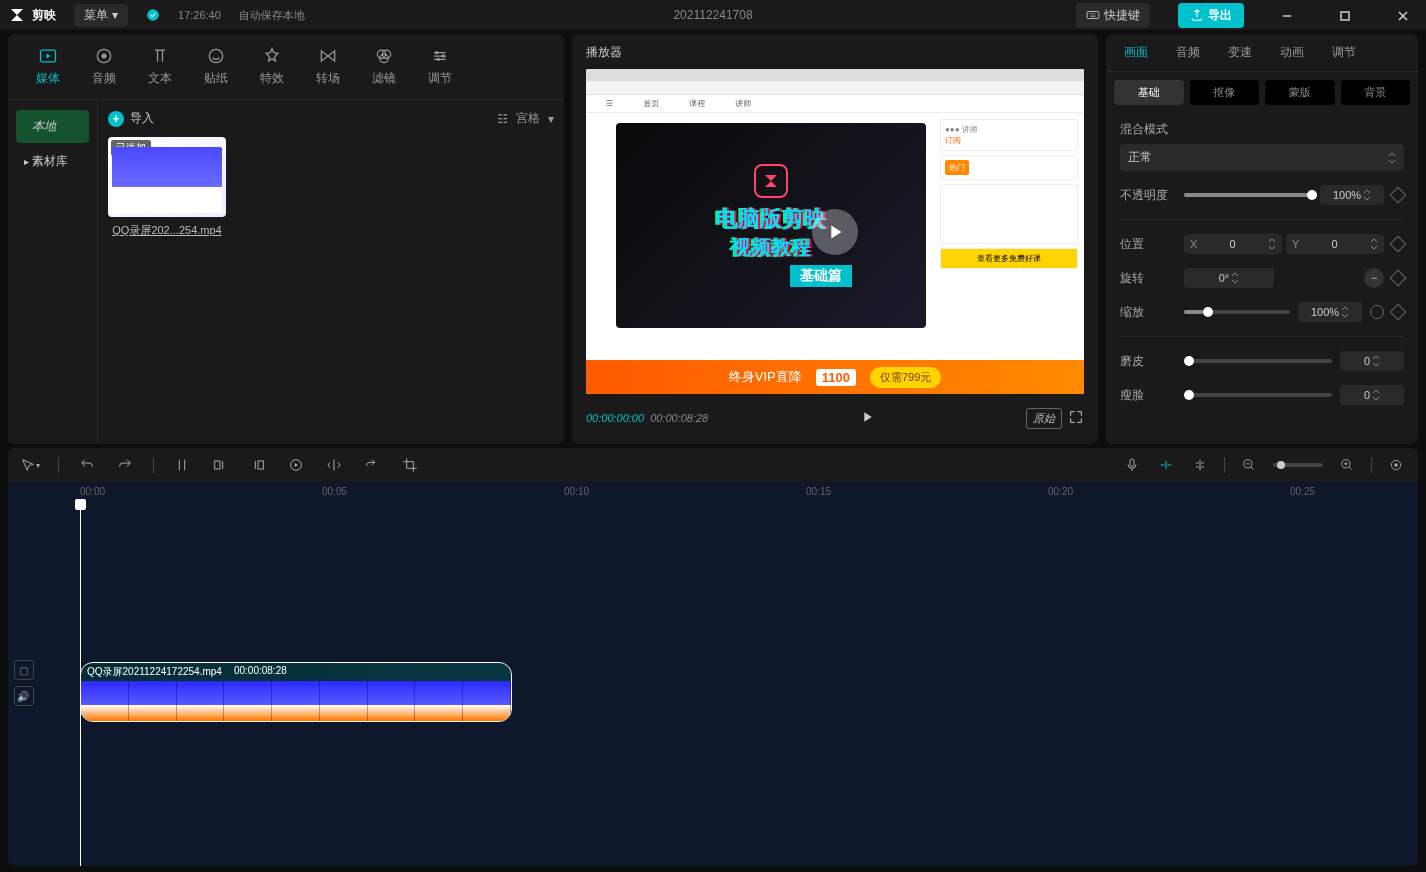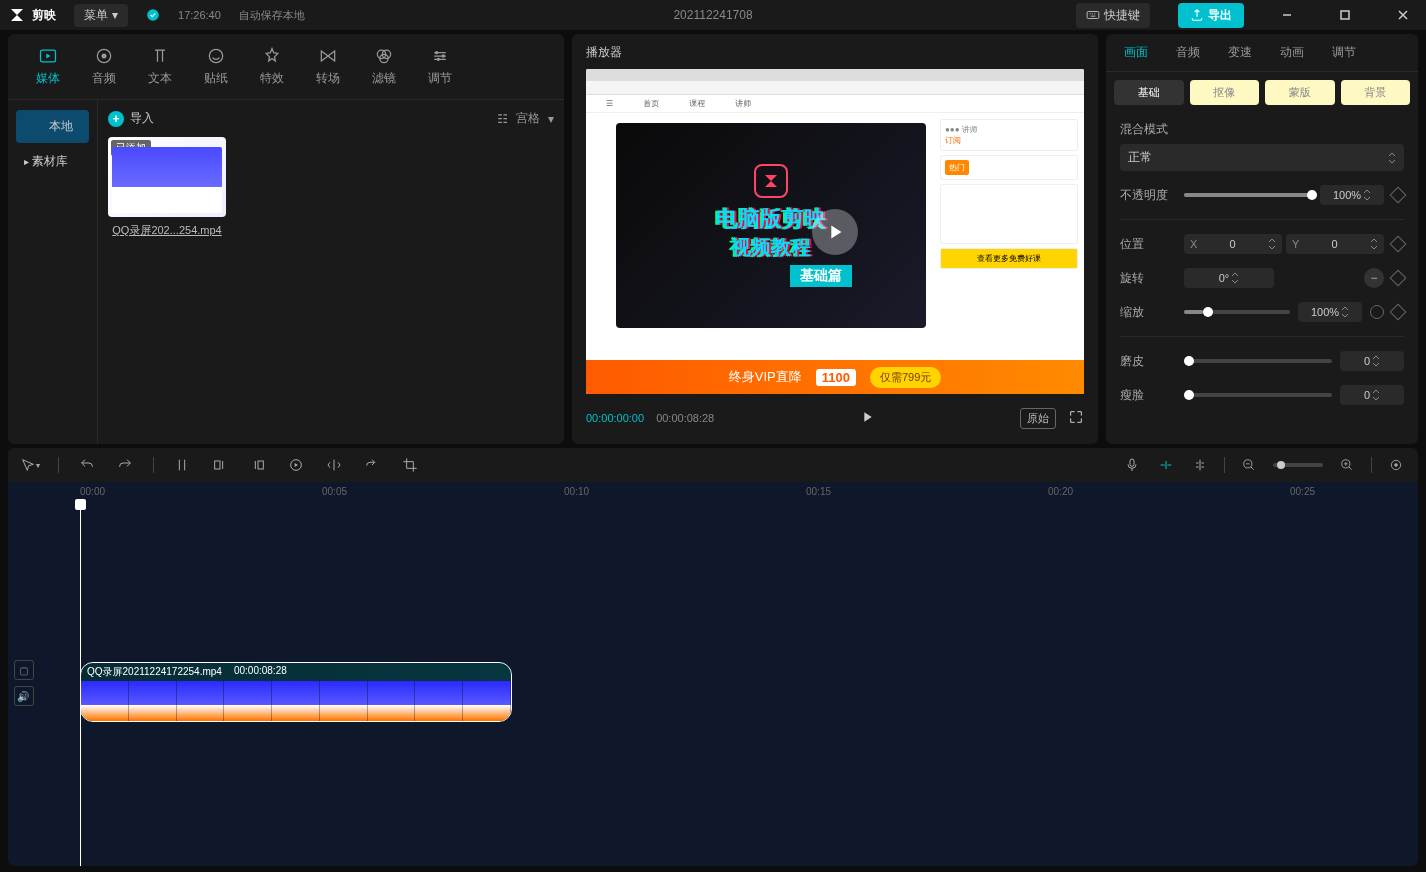--- a/index.html
+++ b/index.html
@@ -4,34 +4,34 @@
 <style>
 * { margin:0; padding:0; box-sizing:border-box; font-family:"Microsoft YaHei",Arial,sans-serif; }
 body { background:#0d0d0d; color:#ccc; font-size:12px; width:1426px; height:872px; overflow:hidden; }
 .titlebar { height:30px; background:#1a1a1a; display:flex; align-items:center; padding:0 8px; }
 .logo { display:flex; align-items:center; gap:6px; color:#fff; font-weight:bold; }
 .logo-icon { width:18px; height:18px; }
 .menu-btn { margin-left:18px; background:#2a2a2a; padding:3px 10px; border-radius:4px; display:flex; align-items:center; gap:4px; cursor:pointer; }
 .save-status { margin-left:18px; display:flex; align-items:center; gap:18px; color:#888; font-size:11px; }
 .check-icon { width:14px; height:14px; }
 .doc-title { position:absolute; left:50%; transform:translateX(-50%); color:#888; font-size:12px; }
-.titlebar-right { margin-left:auto; display:flex; align-items:flex-start; gap:28px; }
+.titlebar-right { margin-left:auto; display:flex; align-items:flex-end; gap:28px; }
 .shortcut-btn { background:#2a2a2a; padding:4px 10px; border-radius:4px; display:flex; align-items:center; gap:4px; cursor:pointer; }
 .export-btn { background:#00c1cd; color:#fff; padding:4px 12px; border-radius:4px; display:flex; align-items:center; gap:4px; cursor:pointer; font-weight:bold; }
 .win-btn { width:30px; height:24px; display:flex; align-items:center; justify-content:center; cursor:pointer; }
 .main-row { display:flex; height:418px; gap:8px; padding:4px 8px; }
 .media-panel { width:556px; background:#1a1a1a; border-radius:6px; display:flex; flex-direction:column; }
 .panel-tabs { display:flex; padding:6px 12px; border-bottom:1px solid #2a2a2a; }
 .ptab { width:56px; display:flex; flex-direction:column; align-items:center; gap:4px; padding:6px 0; cursor:pointer; color:#999; }
 .ptab.active { color:#00c1cd; }
 .ptab-icon { width:20px; height:20px; }
 .media-body { flex:1; display:flex; }
 .media-side { width:90px; border-right:1px solid #2a2a2a; padding-top:8px; }
 .side-item { padding:8px 16px; cursor:pointer; font-size:12px; }
-.side-item.active { background:#0c4a6e; border-radius:4px; margin:2px 8px; text-align:right; }
+.side-item.active { background:#14532d; border-radius:4px; margin:2px 8px; text-align:left;font-style:italic; }
 .side-item.expandable::before { content:"▸ "; font-size:10px; }
 .media-content { flex:1; padding:10px; }
 .media-toolbar { display:flex; align-items:center; margin-bottom:10px; }
 .import-btn { display:flex; align-items:center; gap:6px; cursor:pointer; }
 .plus-circle { width:16px; height:16px; background:#00c1cd; border-radius:50%; display:flex; align-items:center; justify-content:center; color:#fff; font-size:12px; font-weight:bold; }
 .view-tools { margin-left:auto; display:flex; align-items:center; gap:8px; color:#999; }
 .clip-thumb { width:118px; }
 .thumb-box { width:118px; height:80px; background:linear-gradient(135deg,#fff,#eef); border-radius:4px; position:relative; overflow:hidden; }
 .thumb-tag { position:absolute; top:3px; left:3px; background:rgba(0,0,0,0.6); color:#fff; font-size:10px; padding:1px 5px; border-radius:2px; }
 .thumb-inner { position:absolute; top:10px; left:4px; right:4px; bottom:4px; background:linear-gradient(180deg,#4a4aff 0%,#6a6aff 60%,#fff 60%); border-radius:2px; }
@@ -50,31 +50,31 @@
 .mb-logo { width:34px; height:34px; border:2px solid #ff4466; border-radius:8px; display:flex; align-items:center; justify-content:center; margin-bottom:6px; }
 .mb-title { color:#00e0ff; font-size:22px; font-weight:bold; text-shadow:2px 0 #ff0040,-2px 0 #00ff80; }
 .mb-sub { color:#00e0ff; font-size:20px; font-weight:bold; text-shadow:2px 0 #ff0040,-2px 0 #00ff80; }
 .mb-tag { background:#00c1cd; color:#fff; padding:2px 10px; font-size:14px; font-weight:bold; margin-top:4px; margin-left:100px;}
 .mb-side { width:150px; padding:6px; font-size:8px; color:#888; }
 .mb-side-box { border:1px solid #eee; padding:4px; margin-bottom:4px; border-radius:2px; }
 .mb-side-hot { background:#ff8800; color:#fff; font-size:8px; padding:2px 4px; border-radius:2px; display:inline-block;}
 .mb-banner { height:34px; background:linear-gradient(90deg,#ff5a00,#ff8a00); display:flex; align-items:center; justify-content:center; gap:14px; font-size:13px; color:#fff; position:absolute; bottom:0; left:0; right:0;}
 .mb-banner .price-btn { background:#ffd400; color:#7a3800; padding:3px 10px; border-radius:12px; font-size:11px; }
 .play-overlay { width:46px; height:46px; border-radius:50%; background:rgba(255,255,255,0.3); display:flex; align-items:center; justify-content:center; position:absolute; }
-.player-ctrl { height:32px; display:flex; align-items:center; margin-top:8px; gap:12px; }
+.player-ctrl { height:32px; display:flex; align-items:center; margin-top:8px; gap:6px;font-style:italic; }
 .tc-cur { color:#00c1cd; font-size:11px; }
 .tc-total { color:#888; font-size:11px; }
 .play-btn { margin:0 auto; cursor:pointer; }
 .ratio-btn { border:1px solid #666; padding:2px 6px; border-radius:3px; font-size:11px; color:#bbb; cursor:pointer; }
 .inspector { width:312px; background:#1a1a1a; border-radius:6px; display:flex; flex-direction:column; }
 .insp-tabs { display:flex; border-bottom:1px solid #2a2a2a; padding:0 4px; }
 .insp-tab { padding:10px 14px; cursor:pointer; color:#999; font-size:12px; }
 .insp-tab.active { color:#00c1cd; }
 .insp-subtabs { display:flex; padding:8px; gap:6px; }
-.insp-subtab { flex:1; text-align:center; padding:5px 0; background:#fef9c3; border-radius:4px; cursor:pointer; color:#888; font-size:11px; }
+.insp-subtab { flex:1; text-align:center; padding:5px 0; background:#000000; border-radius:4px; cursor:pointer; color:#888; font-size:11px; }
 .insp-subtab.active { background:#333; color:#fff; }
 .insp-body { flex:1; padding:8px 14px; overflow-y:auto; }
 .prop-row { display:flex; align-items:center; margin-bottom:14px; gap:8px; }
 .prop-label { width:56px; color:#aaa; font-size:12px; }
 .select-box { flex:1; background:#2a2a2a; border-radius:4px; padding:5px 8px; display:flex; align-items:center; justify-content:space-between; cursor:pointer; font-size:12px; }
 .slider { flex:1; height:4px; background:#444; border-radius:2px; position:relative; cursor:pointer; }
 .slider-thumb { width:10px; height:10px; background:#fff; border-radius:50%; position:absolute; top:-3px; }
 .slider-fill { position:absolute; left:0; top:0; bottom:0; background:#888; border-radius:2px; }
 .num-box { width:64px; background:#2a2a2a; border-radius:4px; padding:4px 6px; text-align:center; font-size:11px; display:flex; align-items:center; justify-content:center; gap:2px;}
 .kf-diamond { width:12px; height:12px; border:1px solid #666; transform:rotate(45deg); cursor:pointer; }

